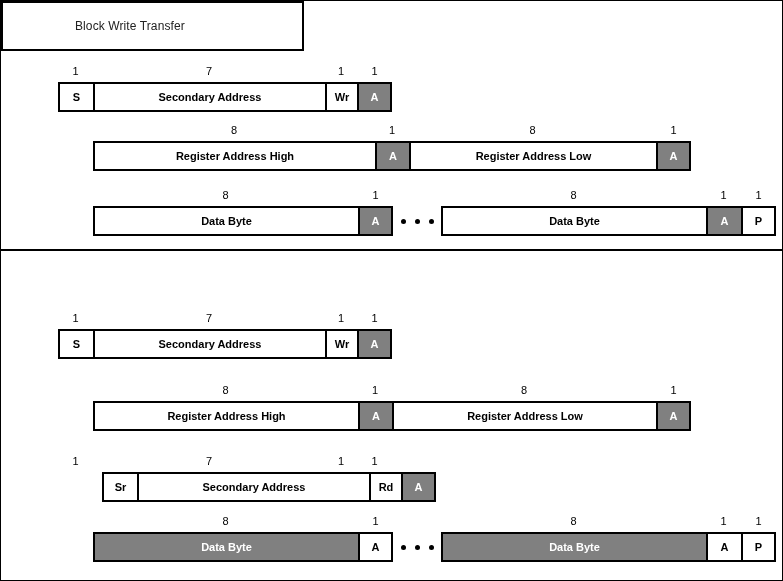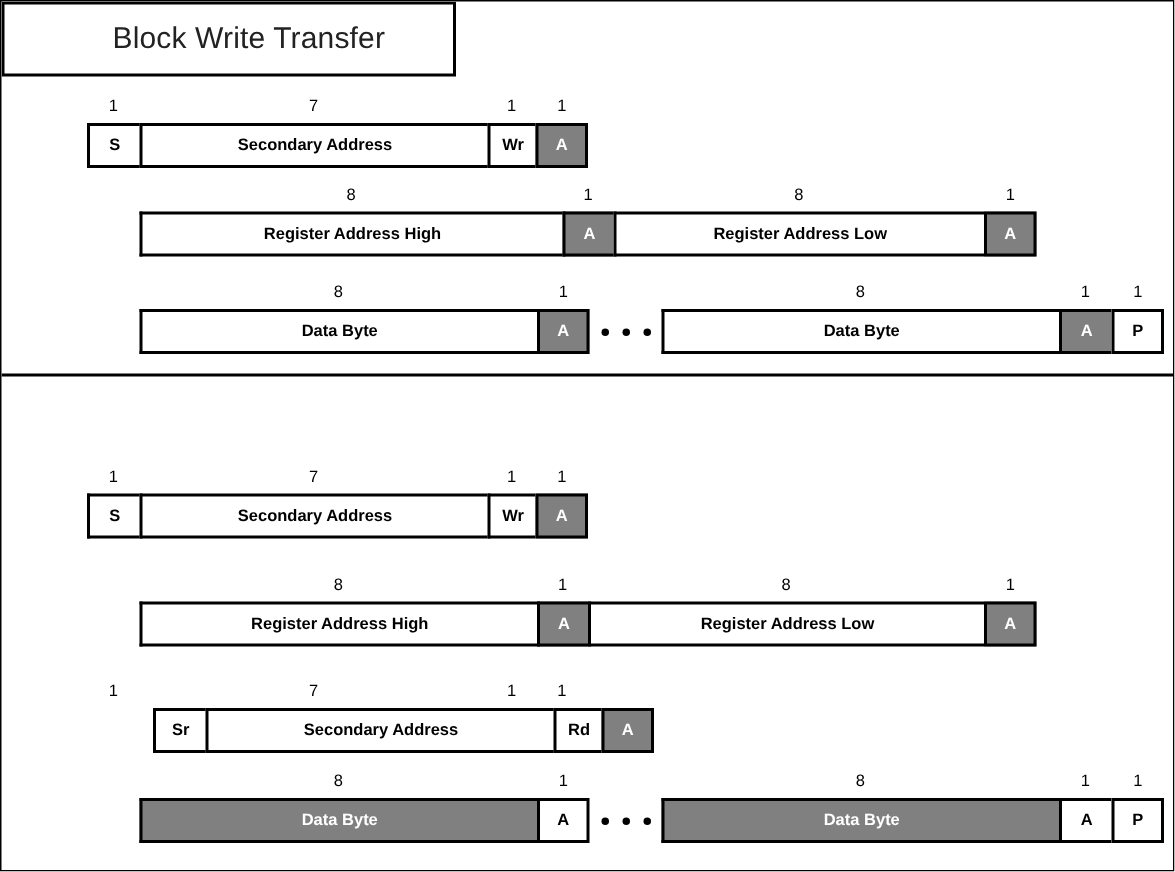--- a/index.html
+++ b/index.html
@@ -25,21 +25,21 @@
   
   .title-box {
     position: absolute;
     box-sizing: border-box;
     border: 2px solid #000000;
     background: #ffffff;
     display: flex;
     align-items: center;
   }
   .title-box .title-text {
-    font-size: 20px;
+    font-size: 12px;
     color: #222222;
     font-weight: normal;
     letter-spacing: 0.1px;
     padding-left: 72px;
     white-space: nowrap;
   }
 
   
   .section-divider {
     position: absolute;

